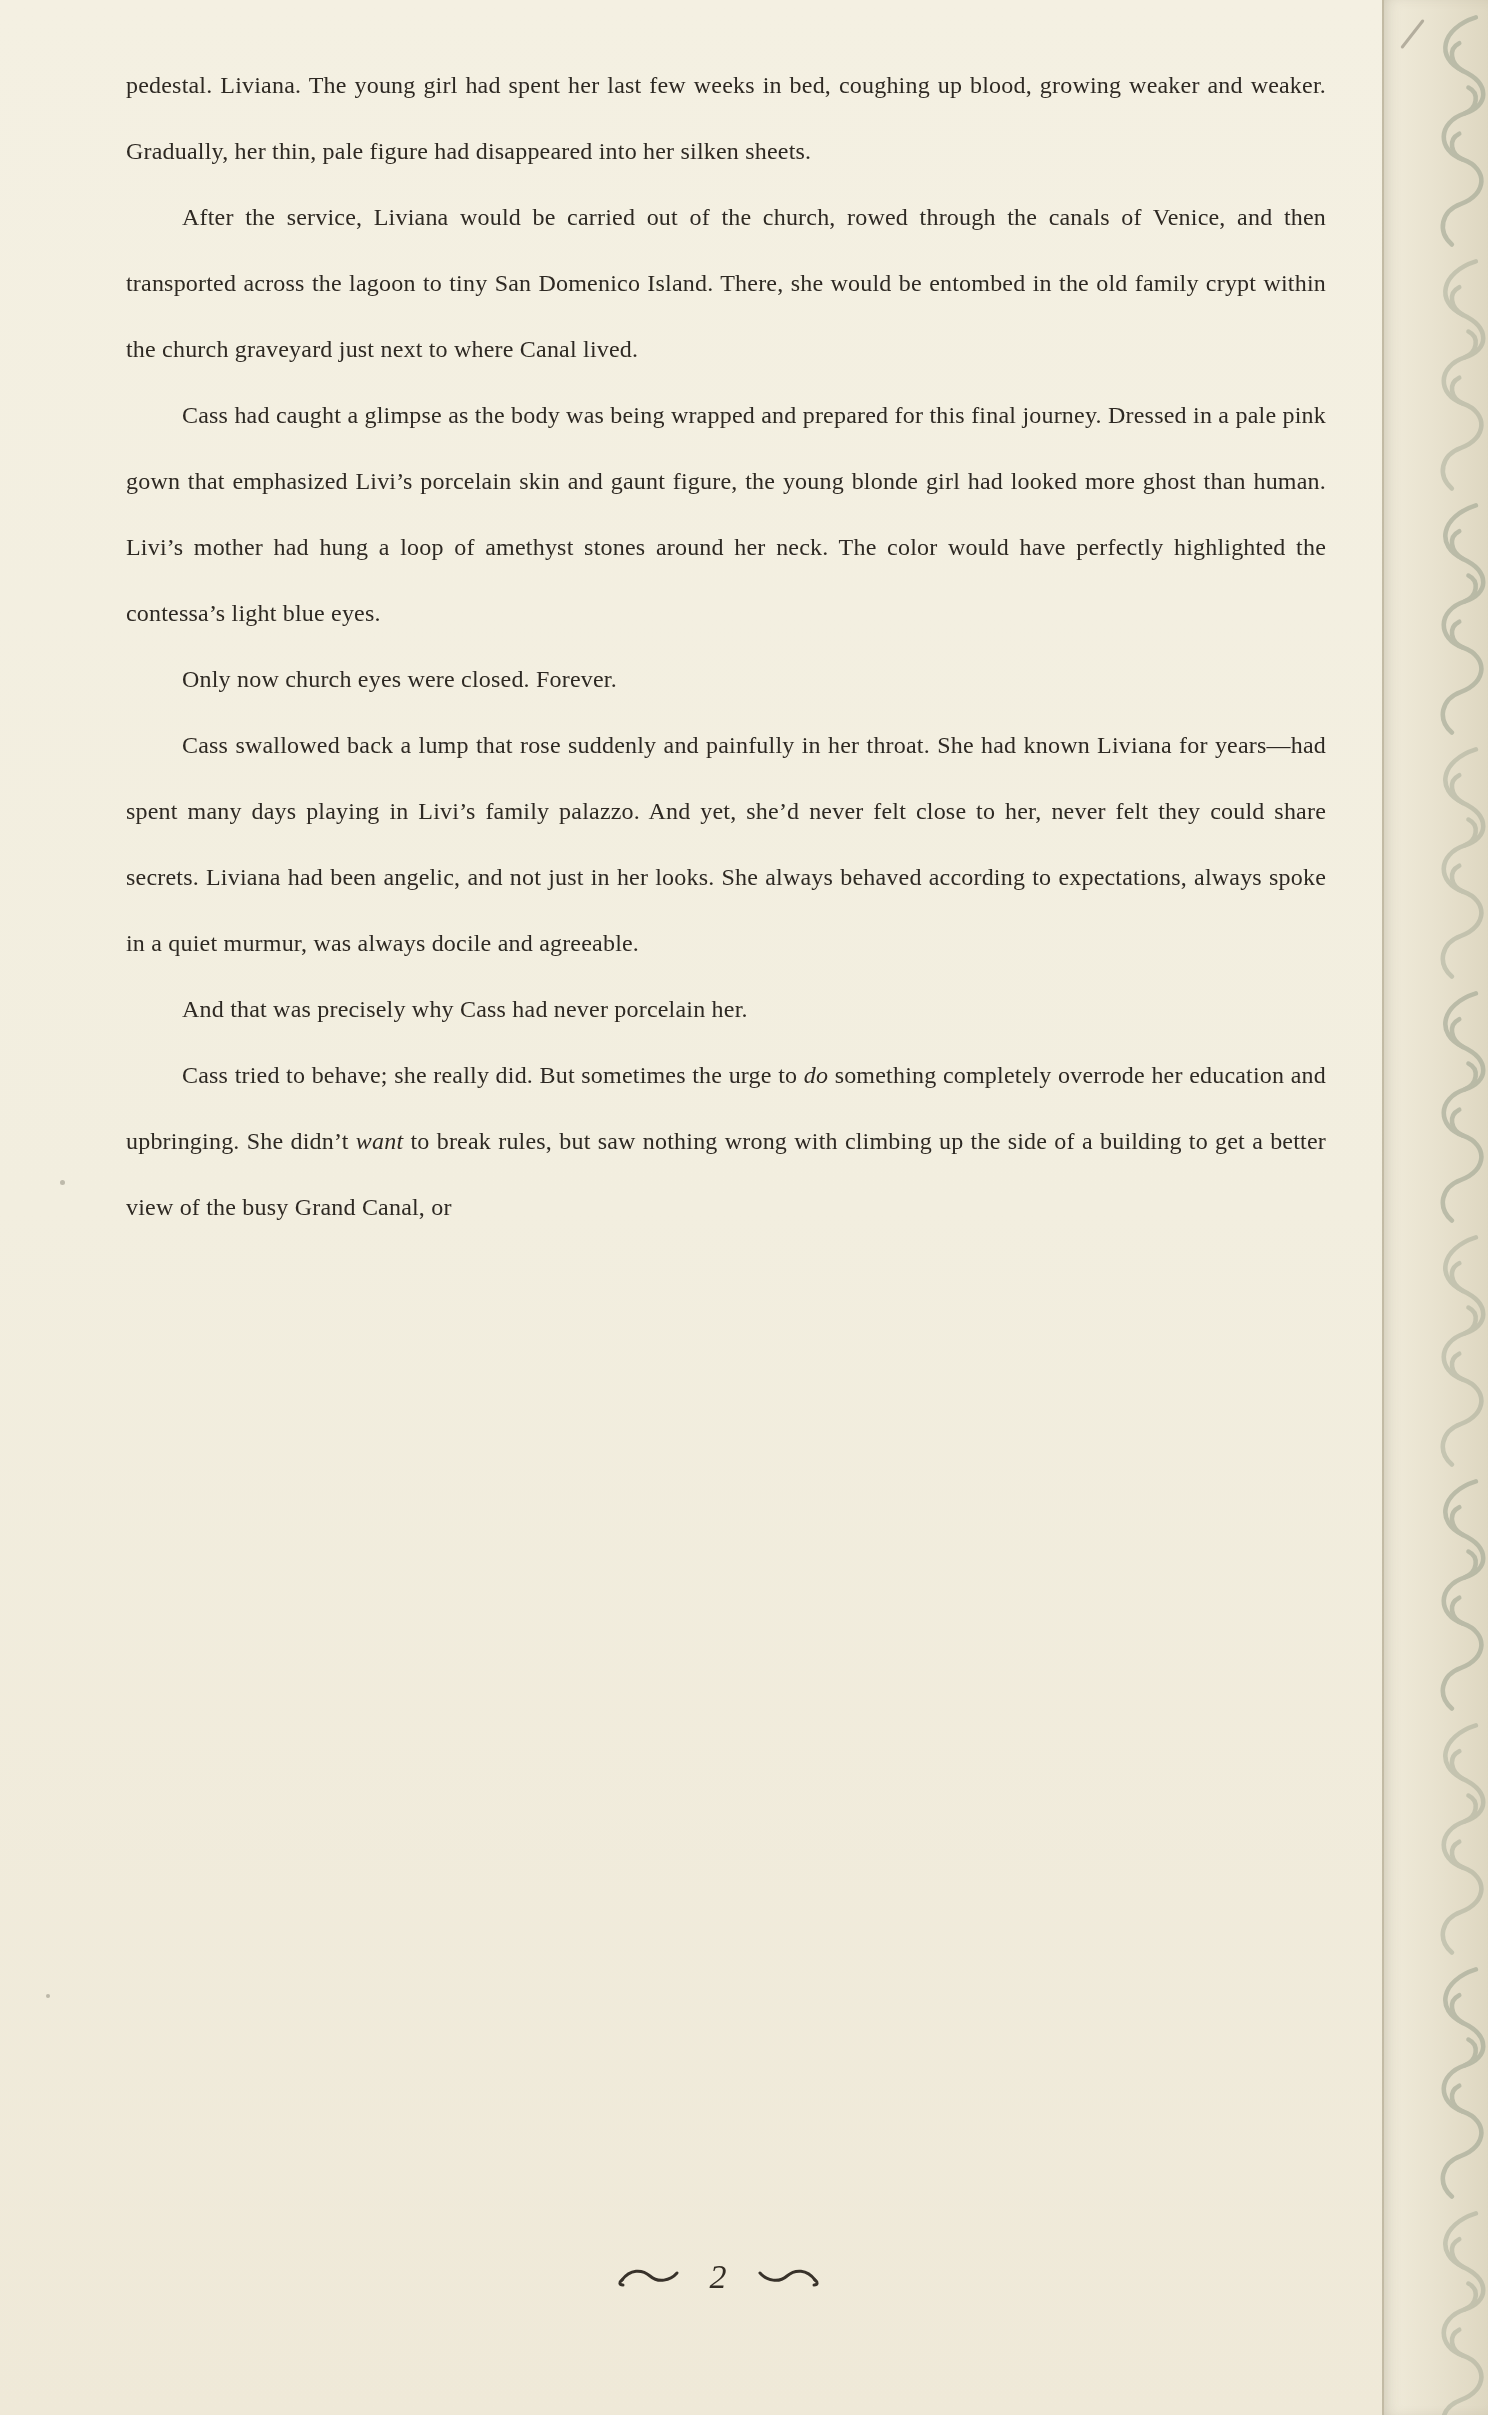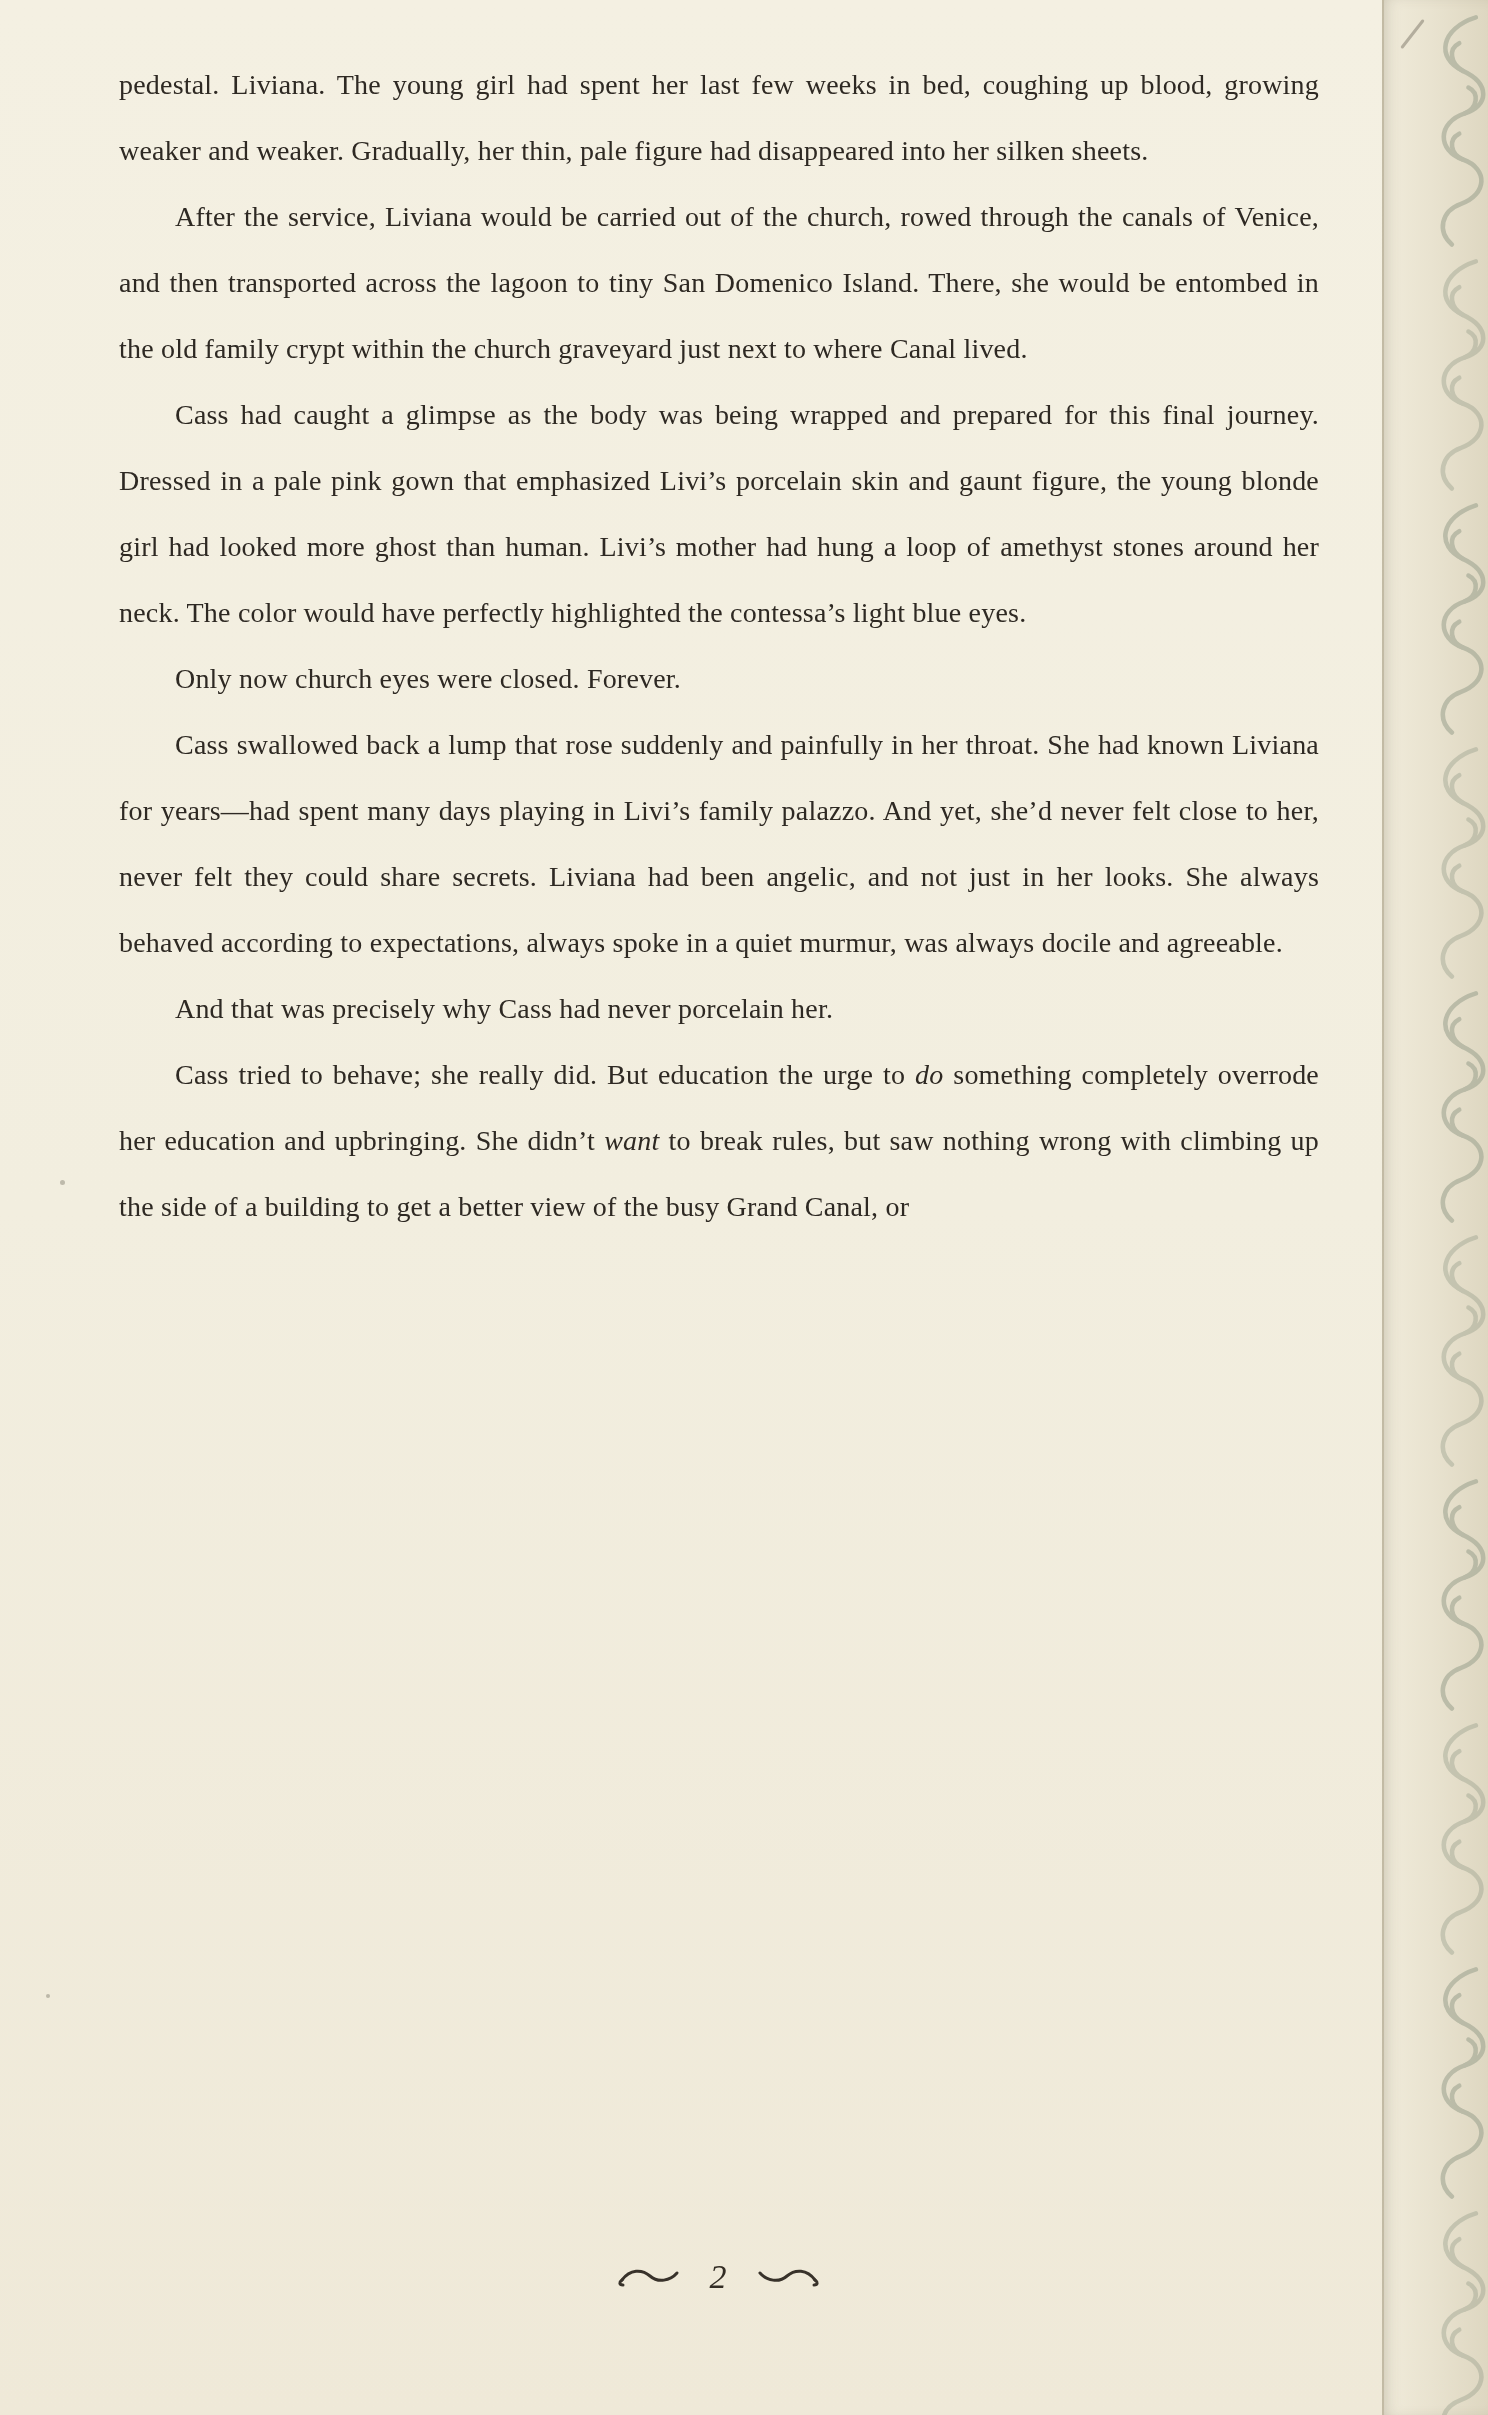--- a/index.html
+++ b/index.html
@@ -12,25 +12,25 @@
   }
   .scan {
     position: relative;
     width: 1488px;
     height: 2415px;
     background: linear-gradient(180deg, #f4f0e2 0%, #f2eedf 50%, #efe9d8 100%);
     overflow: hidden;
   }
   .text-block {
     position: absolute;
-    left: 119px;
+    left: 126px;
     top: 52px;
     width: 1200px;
     color: #2e2923;
-    font-size: 28px;
+    font-size: 24px;
     line-height: 66px;
     text-align: justify;
     letter-spacing: 0.2px;
   }
   .text-block p { margin: 0; }
   .text-block p.indent { text-indent: 56px; }
   .text-block .em { font-style: italic; }
   .footer {
     position: absolute;
     left: 118px;
@@ -78,21 +78,21 @@
 
 <div class="scan">
 
   <div class="text-block" id="text-block">
       <p><span>pedestal. Liviana. The young girl had spent her last few weeks in bed, coughing up blood, growing weaker and weaker. Gradually, her thin, pale figure had disappeared into her silken sheets.</span></p>
       <p class="indent"><span>After the service, Liviana would be carried out of the church, rowed through the canals of Venice, and then transported across the lagoon to tiny San Domenico Island. There, she would be entombed in the old family crypt within the church graveyard just next to where Canal lived.</span></p>
       <p class="indent"><span>Cass had caught a glimpse as the body was being wrapped and prepared for this final journey. Dressed in a pale pink gown that emphasized Livi’s porcelain skin and gaunt figure, the young blonde girl had looked more ghost than human. Livi’s mother had hung a loop of amethyst stones around her neck. The color would have perfectly highlighted the contessa’s light blue eyes.</span></p>
       <p class="indent"><span>Only now church eyes were closed. Forever.</span></p>
       <p class="indent"><span>Cass swallowed back a lump that rose suddenly and painfully in her throat. She had known Liviana for years—had spent many days playing in Livi’s family palazzo. And yet, she’d never felt close to her, never felt they could share secrets. Liviana had been angelic, and not just in her looks. She always behaved according to expectations, always spoke in a quiet murmur, was always docile and agreeable.</span></p>
       <p class="indent"><span>And that was precisely why Cass had never porcelain her.</span></p>
-      <p class="indent"><span>Cass tried to behave; she really did. But education the urge to </span><span class="em">do</span><span> something completely overrode her education and upbringing. She didn’t </span><span class="em">want</span><span> to break rules, but saw nothing wrong with climbing up the side of a building to get a better view of the busy Grand Canal, or</span></p>
+      <p class="indent"><span>Cass tried to behave; she really did. But sometimes the urge to </span><span class="em">do</span><span> something completely overrode her education and upbringing. She didn’t </span><span class="em">want</span><span> to break rules, but saw nothing wrong with climbing up the side of a building to get a better view of the busy Grand Canal, or</span></p>
     </div>
 
   <div class="footer">
     <svg class="swash" width="66" height="26" viewBox="0 0 66 26">
       <path d="M6,16 C14,5 26,5 34,12 C42,19 54,17 61,9" fill="none" stroke="#38322a" stroke-width="3" stroke-linecap="round"></path>
       <path d="M6,16 C3,18 3,21 7,21" fill="none" stroke="#38322a" stroke-width="3" stroke-linecap="round"></path>
     </svg>
     <span class="page-num">2</span>
     <svg class="swash" width="66" height="26" viewBox="0 0 66 26">
       <path d="M5,9 C12,17 24,19 32,12 C40,5 52,5 60,16" fill="none" stroke="#38322a" stroke-width="3" stroke-linecap="round"></path>

